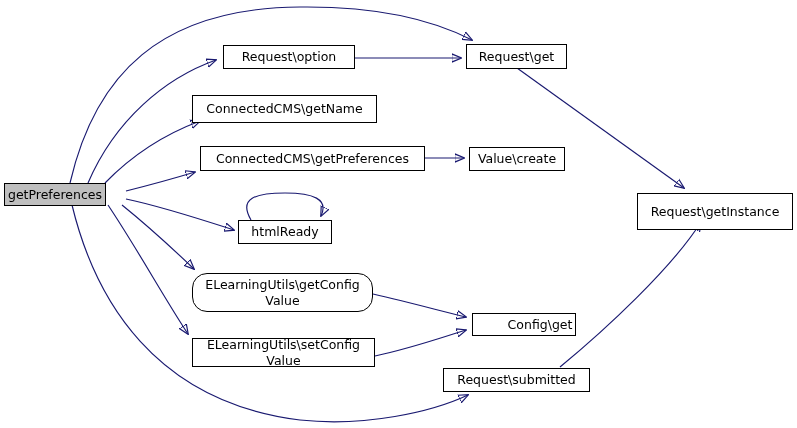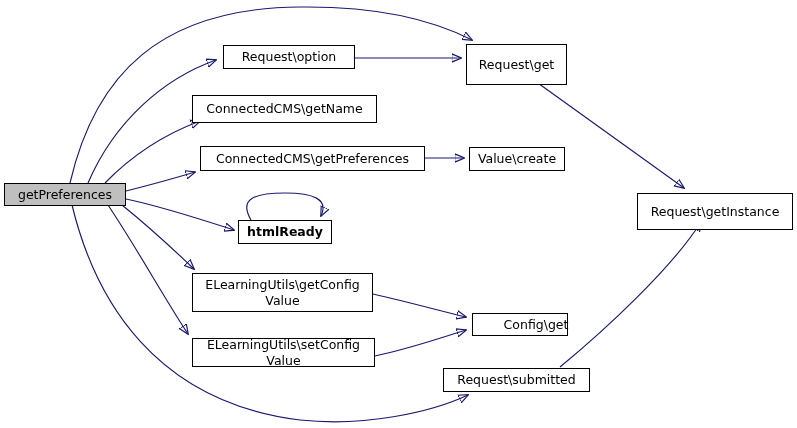--- a/index.html
+++ b/index.html
@@ -39,28 +39,28 @@
     <path d="M 72,205 C 95,300 155,402 300,420 C 365,427 432,412 468,395" marker-end="url(#arrow)"></path>
     <path d="M 345,58 L 461,58" marker-end="url(#arrow)"></path>
     <path d="M 397,158 L 464,158" marker-end="url(#arrow)"></path>
     <path d="M 251,220 C 238,198 256,193 285,193 C 313,193 329,199 321,216" marker-end="url(#arrow)"></path>
     <path d="M 373,294 C 412,303 441,311 466,317" marker-end="url(#arrow)"></path>
     <path d="M 375,356 C 412,348 440,338 466,330" marker-end="url(#arrow)"></path>
     <path d="M 517,68 L 684,188" marker-end="url(#arrow)"></path>
     <path d="M 560,367 C 605,330 672,268 701,222" marker-end="url(#arrow)"></path>
   </svg>
   <div id="nodes">
-      <div class="node highlighted" style="left: 4px; top: 183px; width: 122px; height: 23px;">getPreferences</div>
+      <div class="node highlighted" style="left: 4px; top: 183px; width: 102px; height: 23px;">getPreferences</div>
       <div class="node" style="left: 223px; top: 45px; width: 132px; height: 24px;">Request\option</div>
-      <div class="node" style="left: 466px; top: 44px; width: 101px; height: 41px;">Request\get</div>
+      <div class="node" style="left: 466px; top: 44px; width: 101px; height: 25px;">Request\get</div>
       <div class="node" style="left: 192px; top: 95px; width: 185px; height: 28px;">ConnectedCMS\getName</div>
       <div class="node" style="left: 172px; top: 146px; width: 225px; height: 25px; margin-left: 28px;">ConnectedCMS\getPreferences</div>
       <div class="node" style="left: 469px; top: 147px; width: 96px; height: 24px;">Value\create</div>
-      <div class="node" style="left: 238px; top: 220px; width: 94px; height: 24px; font-weight: bold;">htmlReady</div>
-      <div class="node" style="left: 192px; top: 273px; width: 181px; height: 39px;">ELearningUtils\getConfig
+      <div class="node" style="left: 238px; top: 220px; width: 94px; height: 24px;">htmlReady</div>
+      <div class="node" style="left: 192px; top: 273px; width: 181px; height: 39px; border-radius: 15px;">ELearningUtils\getConfig
 Value</div>
       <div class="node" style="left: 192px; top: 338px; width: 183px; height: 29px;">ELearningUtils\setConfig
 Value</div>
-      <div class="node" style="left: 472px; top: 313px; width: 96px; height: 23px; padding-left: 32px;">Config\get</div>
+      <div class="node" style="left: 472px; top: 313px; width: 104px; height: 23px; padding-left: 32px;">Config\get</div>
       <div class="node" style="left: 443px; top: 368px; width: 147px; height: 24px;">Request\submitted</div>
       <div class="node" style="left: 637px; top: 193px; width: 156px; height: 37px;">Request\getInstance</div>
     </div>
 </div>
 
 </body></html>

